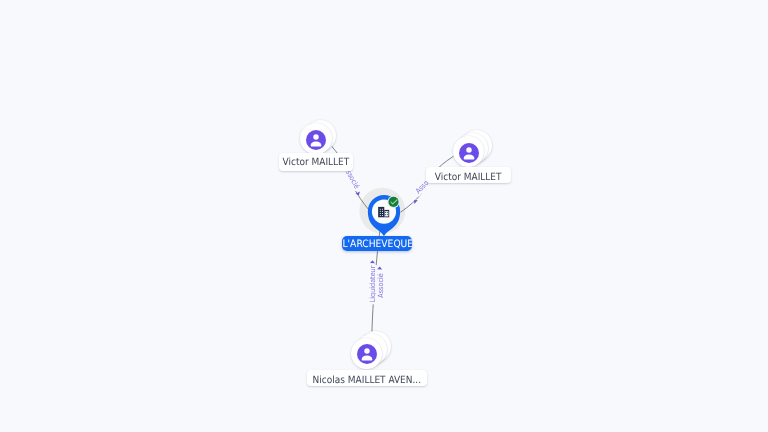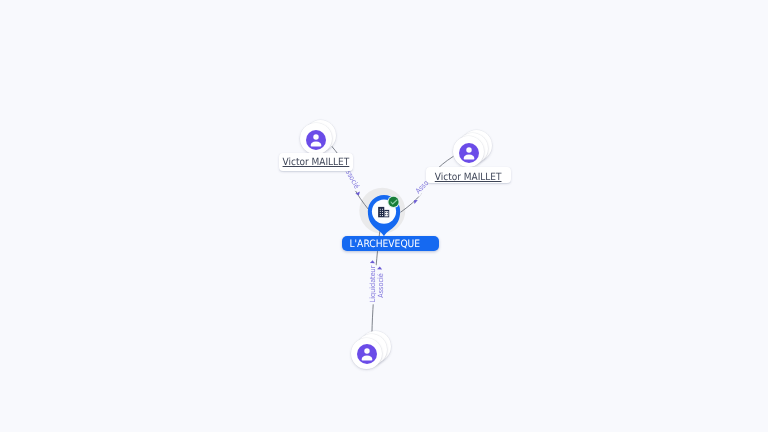--- a/index.html
+++ b/index.html
@@ -7,21 +7,21 @@
        font-family:"DejaVu Sans Condensed","Liberation Sans",sans-serif;
        -webkit-font-smoothing:antialiased;text-rendering:geometricPrecision;}
   #graph{position:absolute;left:0;top:0;width:768px;height:432px;}
   svg{display:block;}
   #graph > svg{transform:translateZ(0);}
   .abs{position:absolute;}
   .npill{position:absolute;background:#fff;border-radius:4px;transform:translateZ(0);
          box-shadow:0 1px 2.5px rgba(50,60,100,.15), 0 0.5px 1px rgba(50,60,100,.08);
          display:flex;align-items:flex-start;justify-content:center;
          font-size:10px;color:#3e4557;white-space:nowrap;
-         line-height:10px;box-sizing:border-box;padding-top:5.3px;text-decoration:underline;}
+         line-height:10px;box-sizing:border-box;padding-top:5.3px;}
   .npill > span{display:block;}
   .cpill{position:absolute;background:#1569f1;border-radius:5px;transform:translateZ(0);
          box-shadow:0 1px 3px rgba(20,50,120,.28);
          display:flex;align-items:flex-start;
          font-size:10.2px;color:#ffffff;white-space:nowrap;
          line-height:10.2px;padding-top:4.3px;box-sizing:border-box;}
   .ncirc{position:absolute;border-radius:50%;background:#fff;
          box-shadow:0 1px 2.5px rgba(60,68,100,.18), 0 0 0 0.5px rgba(60,68,100,.07);}
 </style>
 </head>
@@ -115,18 +115,21 @@
 </div>
 
 <div class="npill" style="left:278.9px;top:153.1px;width:74.1px;height:17.5px;">
   <span>Victor MAILLET</span>
 </div>
 
 <div class="npill" style="left:425.7px;top:167.3px;width:84.9px;height:15.6px;">
   <span>Victor MAILLET</span>
 </div>
 
-<div class="cpill" style="left:341.5px;top:236.2px;width:97px;height:14.4px;padding-left:8px;">
+<div class="cpill" style="left:341.5px;top:236.2px;width:70px;height:14.4px;padding-left:1px;">
   <span>L'ARCHEVEQUE</span>
 </div>
 
+<div class="npill" style="left:306.7px;top:370.3px;width:120.3px;height:15.6px;">
+  <span>Nicolas MAILLET AVEN...</span>
+</div>
 
 </div>
 
 </body></html>

